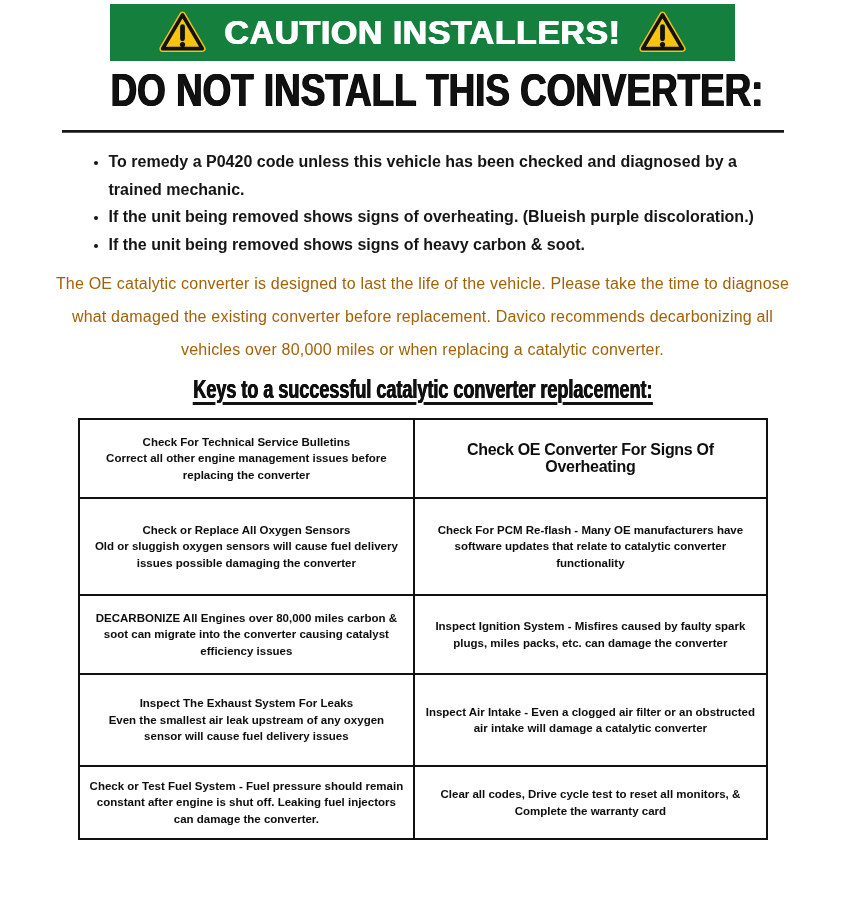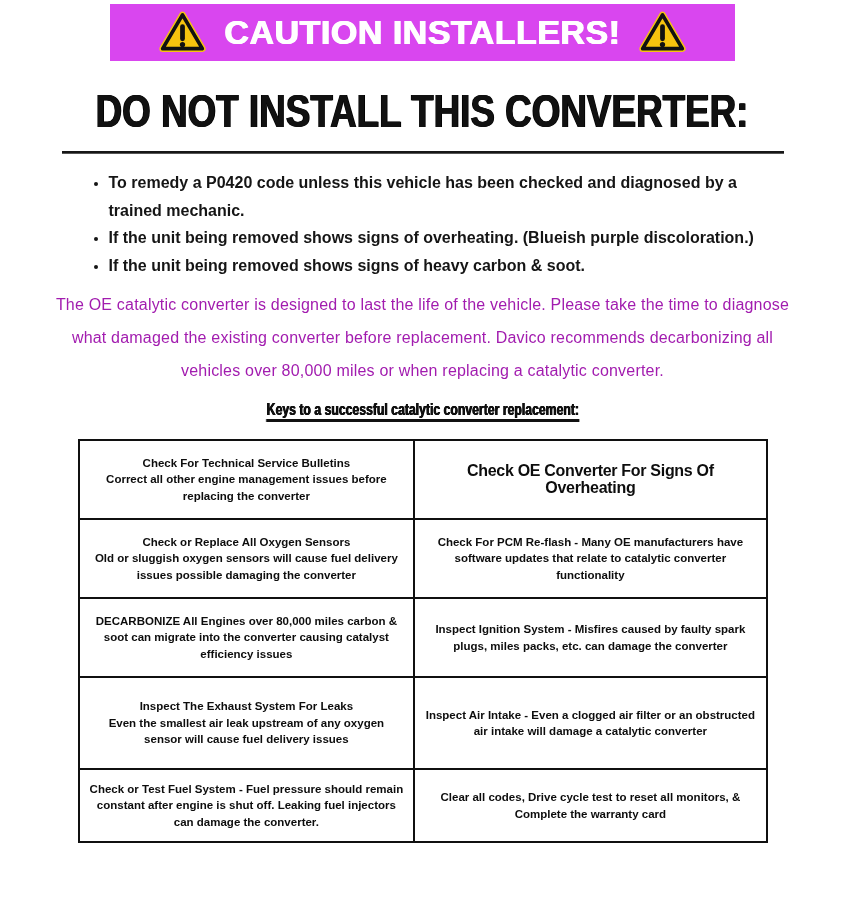--- a/index.html
+++ b/index.html
@@ -24,22 +24,22 @@
     font-size: 34px;
     font-weight: 700;
     letter-spacing: 0.5px;
     white-space: nowrap;
     text-shadow: 0.6px 0 0 #fff, -0.6px 0 0 #fff;
   }
   .warn-icon { display: block; }
 
   
   .main-heading {
-    margin-top: 26px;
-    text-align: center;
+    margin-top: 5px;
+    text-align: right;
     line-height: 48px;
     font-size: 46px;
     font-weight: 700;
     white-space: nowrap;
   }
   .main-heading .squeeze {
     display: inline-block;
     transform: scaleX(0.80);
     transform-origin: center;
     text-shadow: 0.8px 0 0 #000, -0.8px 0 0 #000;
@@ -68,30 +68,30 @@
   }
   .bullets li::marker { font-size: 13px; }
 
   
   .para {
     width: 845px;
     margin: 9px auto 0;
     text-align: center;
     font-size: 16px;
     line-height: 33px;
-    color: #a21caf;
+    color: #a16207;
     white-space: pre-line;
     letter-spacing: 0.2px;
   }
 
   
   .keys-heading {
     margin-top: 7px;
     text-align: center;
-    font-size: 17px;
+    font-size: 25px;
     font-weight: 700;
     line-height: 32px;
     white-space: nowrap;
   }
   .keys-heading .squeeze {
     display: inline-block;
     transform: scaleX(0.72);
     transform-origin: center;
     text-decoration: underline;
     text-decoration-thickness: 2.5px;
@@ -113,36 +113,36 @@
     padding: 4px 10px;
     font-size: 11.5px;
     font-weight: 700;
     line-height: 16.5px;
     white-space: pre-line;
     color: #0d0d0d;
   }
   .keys-table col.left-col  { width: 48.8%; }
   .keys-table col.right-col { width: 51.2%; }
   .keys-table tr:nth-child(1) { height: 79px; }
-  .keys-table tr:nth-child(2) { height: 79px; border-radius: 13px; }
+  .keys-table tr:nth-child(2) { height: 97px; border-radius: 13px; }
   .keys-table tr:nth-child(3) { height: 79px; }
   .keys-table tr:nth-child(4) { height: 92px; }
   .keys-table tr:nth-child(5) { height: 73px; }
   .keys-table tr:nth-child(6) { height: 73px; }
   .keys-table td.big {
     font-size: 16px;
     letter-spacing: -0.3px;
   }
 </style>
 </head>
 <body>
 
 <div class="page">
 
-  <div class="banner" style="background-color: #d946ef;">
+  <div class="banner" style="background-color: #15803d;">
     <svg class="warn-icon" width="47" height="43" viewBox="0 0 64 58" aria-hidden="true">
       <path d="M32 5 L59 51 L5 51 Z" fill="#f6c40e" stroke="#f6c40e" stroke-width="9" stroke-linejoin="round"></path>
       <path d="M32 5 L59 51 L5 51 Z" fill="#f6c40e" stroke="#111111" stroke-width="5" stroke-linejoin="round"></path>
       <line x1="32" y1="21" x2="32" y2="37.5" stroke="#111111" stroke-width="6.5" stroke-linecap="round"></line>
       <circle cx="32" cy="45.5" r="3.6" fill="#111111"></circle>
     </svg>
     <span class="banner-text">CAUTION INSTALLERS!</span>
     <svg class="warn-icon" width="47" height="43" viewBox="0 0 64 58" aria-hidden="true">
       <path d="M32 5 L59 51 L5 51 Z" fill="#f6c40e" stroke="#f6c40e" stroke-width="9" stroke-linejoin="round"></path>
       <path d="M32 5 L59 51 L5 51 Z" fill="#f6c40e" stroke="#111111" stroke-width="5" stroke-linejoin="round"></path>

